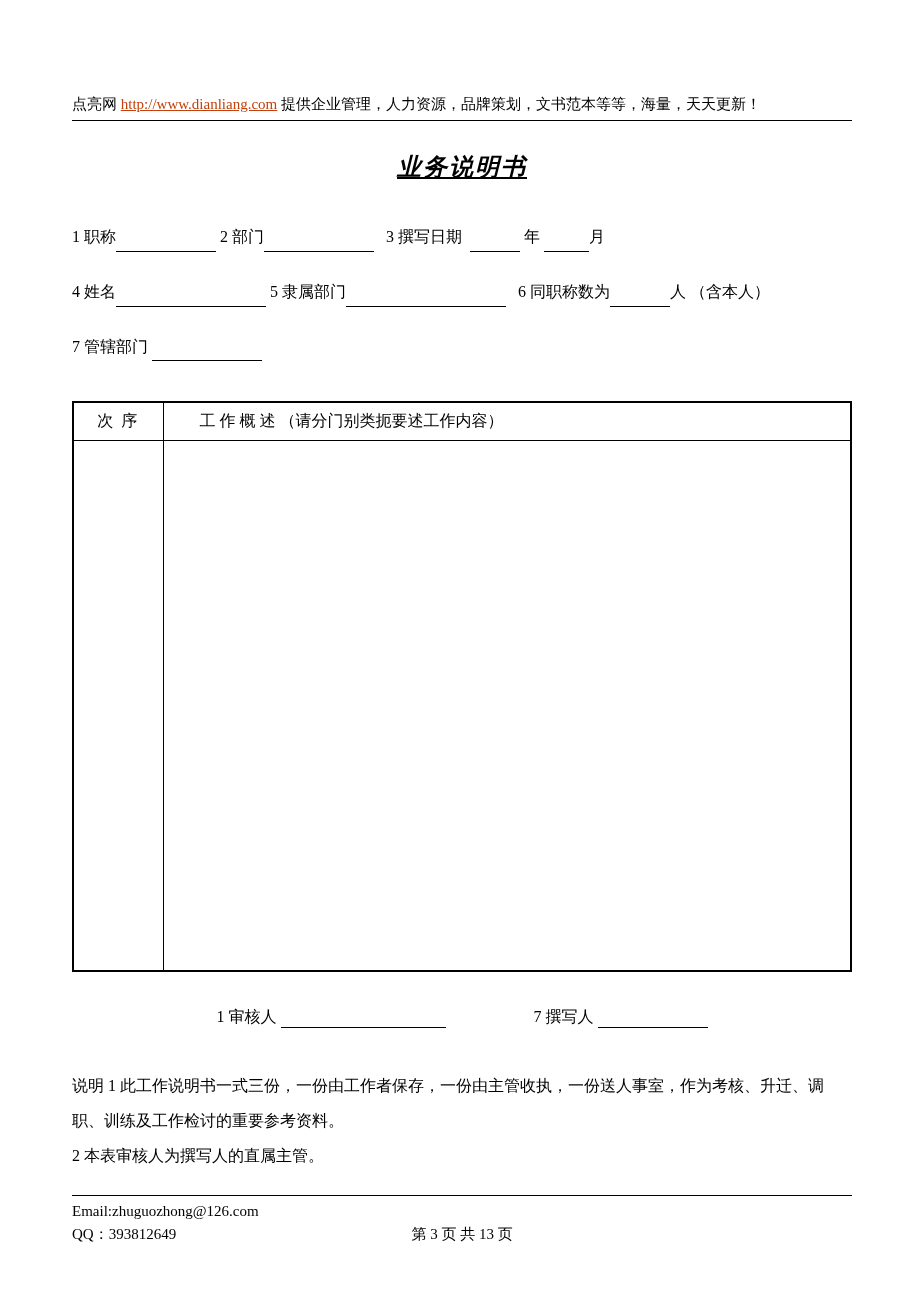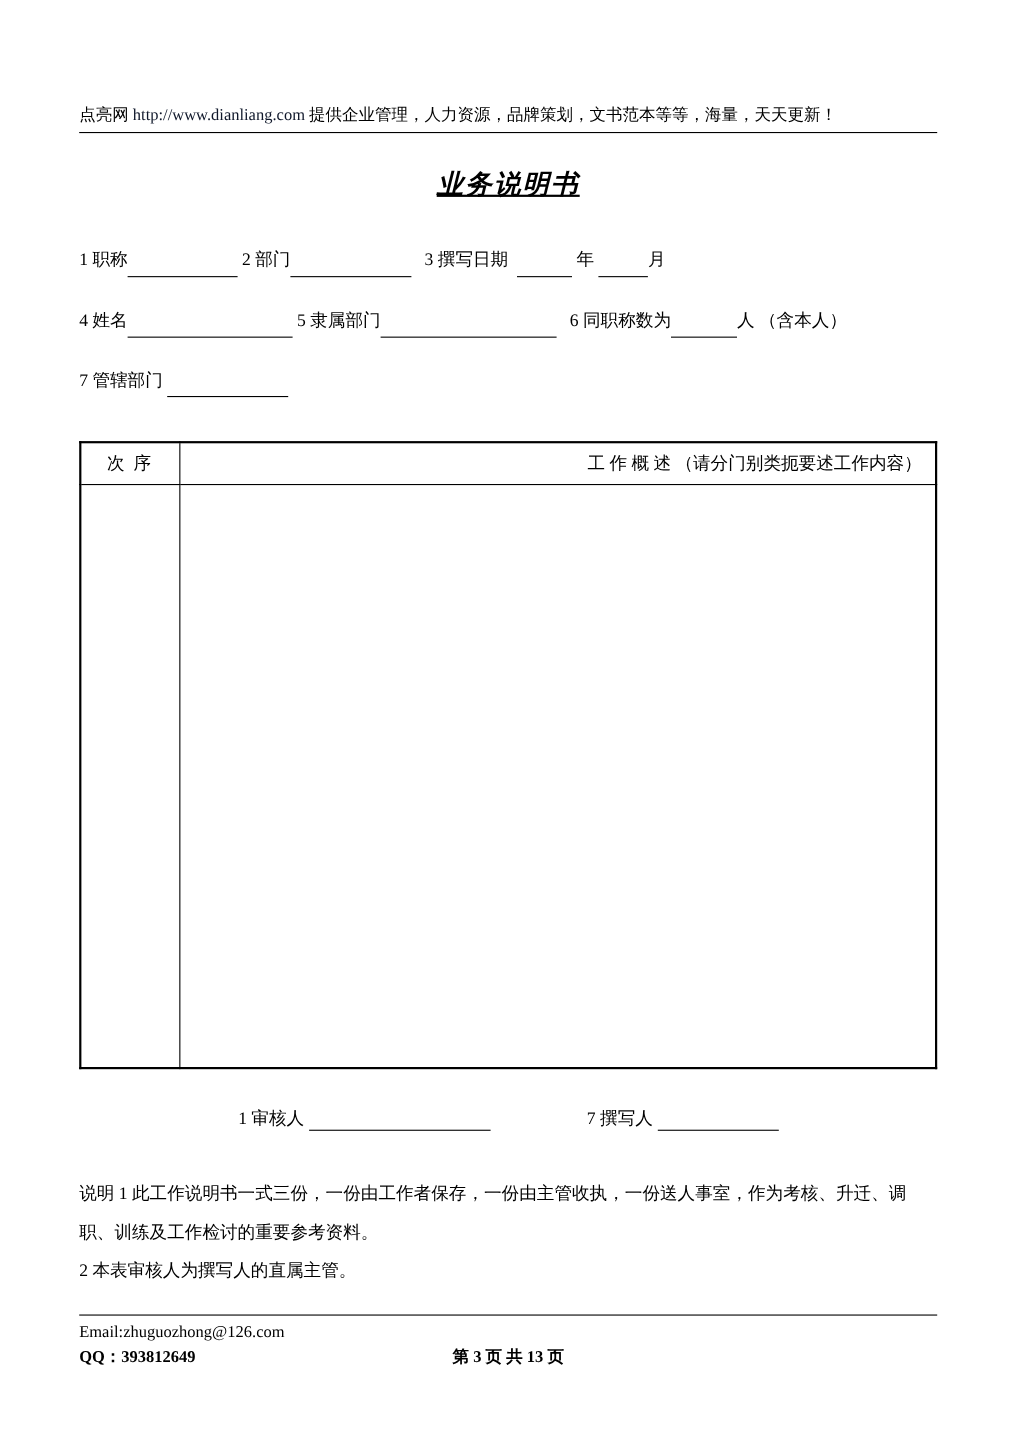--- a/index.html
+++ b/index.html
@@ -11,21 +11,22 @@
       font-size: 16px;
       color: #000;
       padding: 95px 68px 40px 72px;
       position: relative;
     }
     .header-line {
       font-size: 15px;
       margin-bottom: 6px;
     }
     .header-link {
-      color: #0f172a;
+      color: #c2410c;
+      text-decoration: underline;
     }
     .hr-top {
       border: none;
       border-top: 1px solid #000;
       margin-bottom: 30px;
     }
     .title {
       text-align: center;
       font-size: 24px;
       font-weight: bold;
@@ -61,21 +62,21 @@
       width: 100%;
       margin-top: 40px;
       margin-bottom: 35px;
     }
     .table td {
       border: 1px solid #000;
       padding: 8px 12px;
       font-size: 16px;
     }
     .th1 { width: 90px; text-align: center; letter-spacing: 2px; }
-    .th2 { text-align: right; }
+    .th2 { text-align: left; }
     .body-cell { height: 530px; }
     .sign-row {
       text-align: center;
       font-size: 16px;
       margin-bottom: 40px;
     }
     .sign-row .sp { display: inline-block; width: 80px; }
     .notes {
       font-size: 16px;
       line-height: 2.2;
@@ -155,17 +156,17 @@
 </div>
 
 <div class="notes">
   <div>说明 1 此工作说明书一式三份，一份由工作者保存，一份由主管收执，一份送人事室，作为考核、升迁、调职、训练及工作检讨的重要参考资料。</div>
   <div>2 本表审核人为撰写人的直属主管。</div>
 </div>
 
 <div class="footer-block">
   <hr class="hr-bottom">
   <div class="footer-line">Email:zhuguozhong@126.com</div>
-  <div class="footer-line" style="position:relative;font-weight:bold;">
+  <div class="footer-line" style="position:relative;">
     <span>QQ：393812649</span>
     <span class="page-num">第 3 页 共 13 页</span>
   </div>
 </div>
 
 </body></html>

